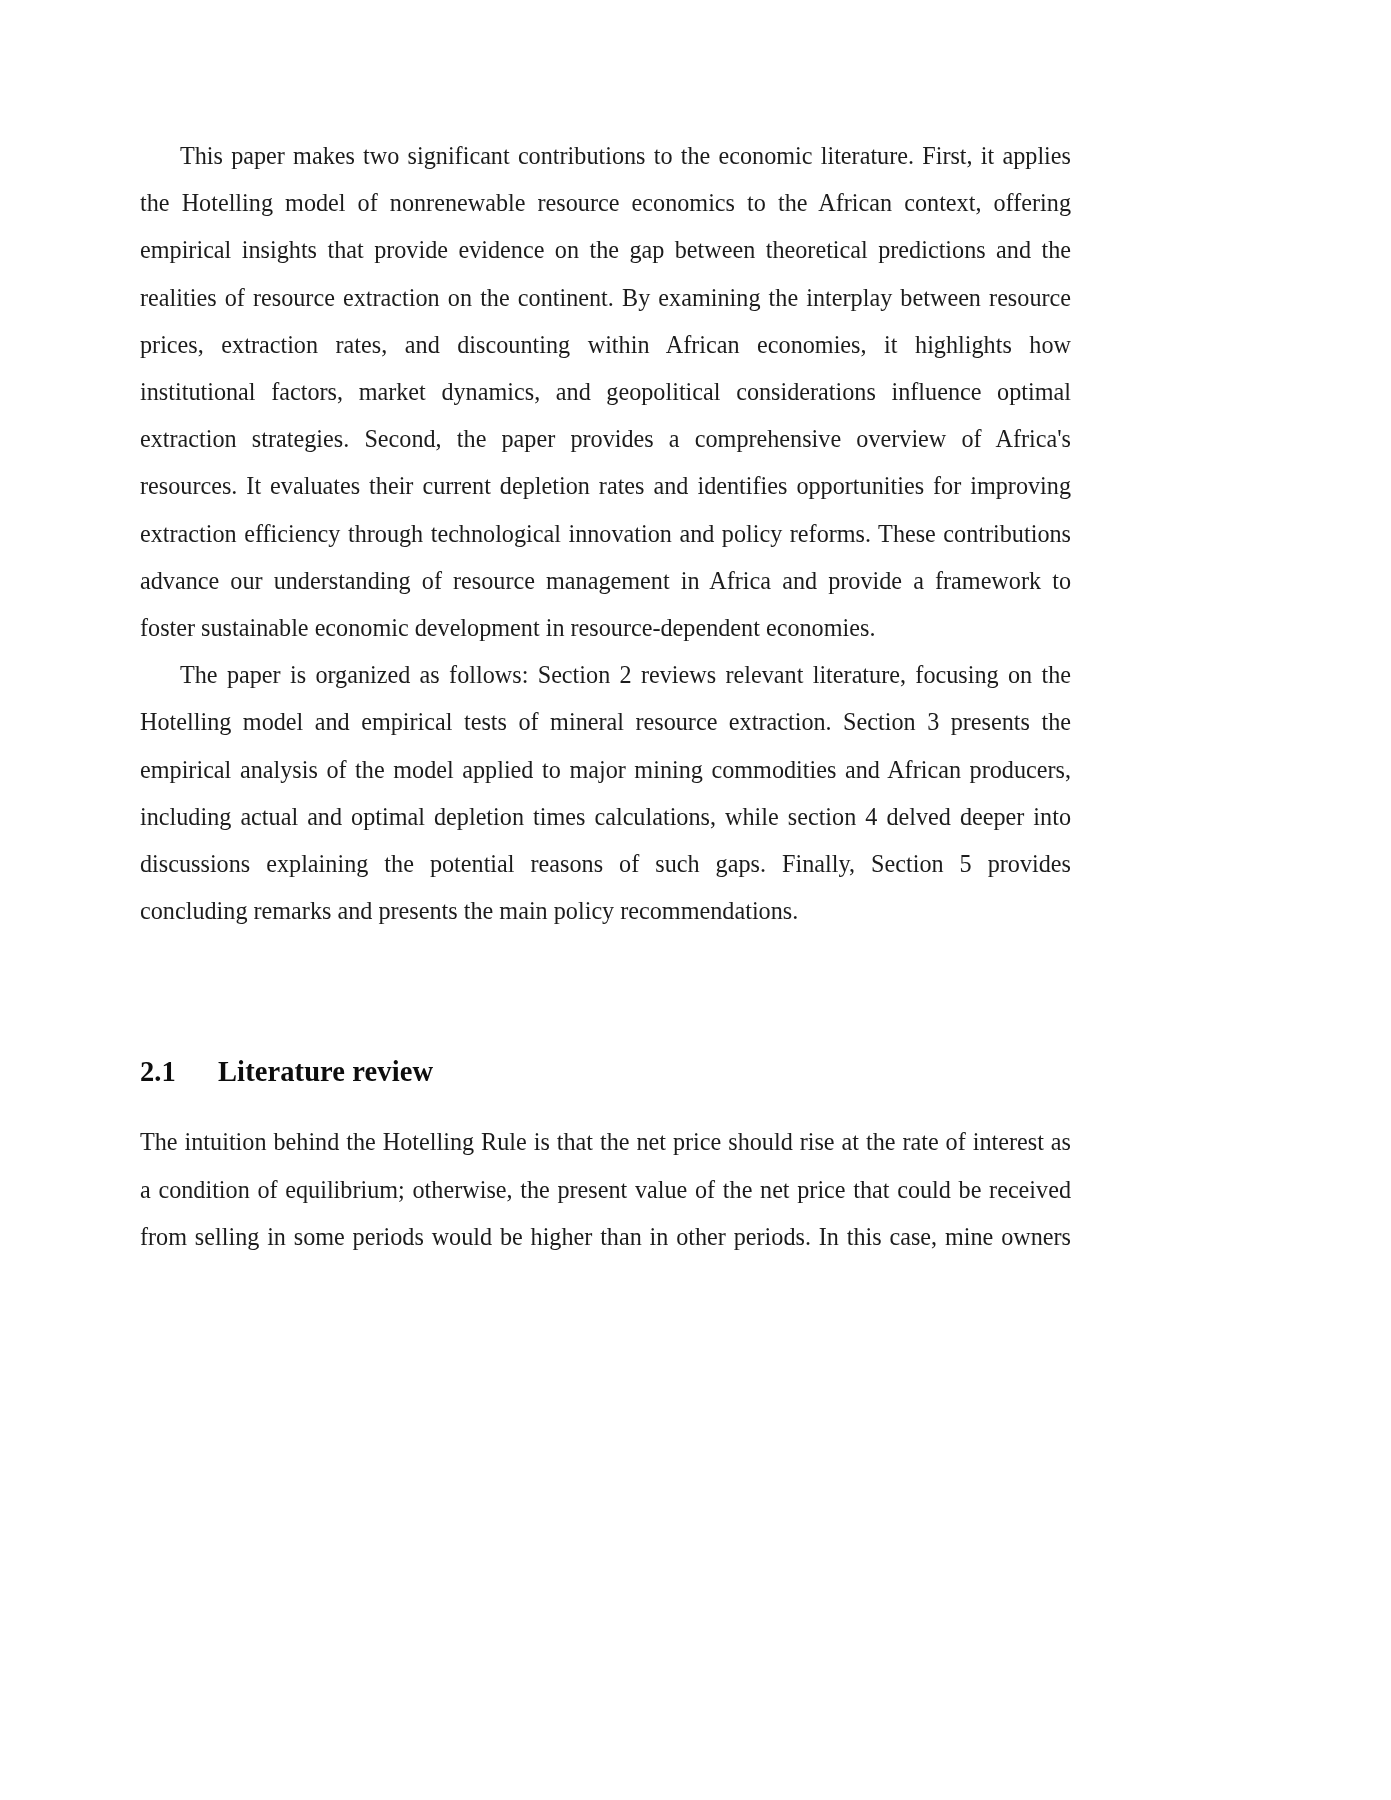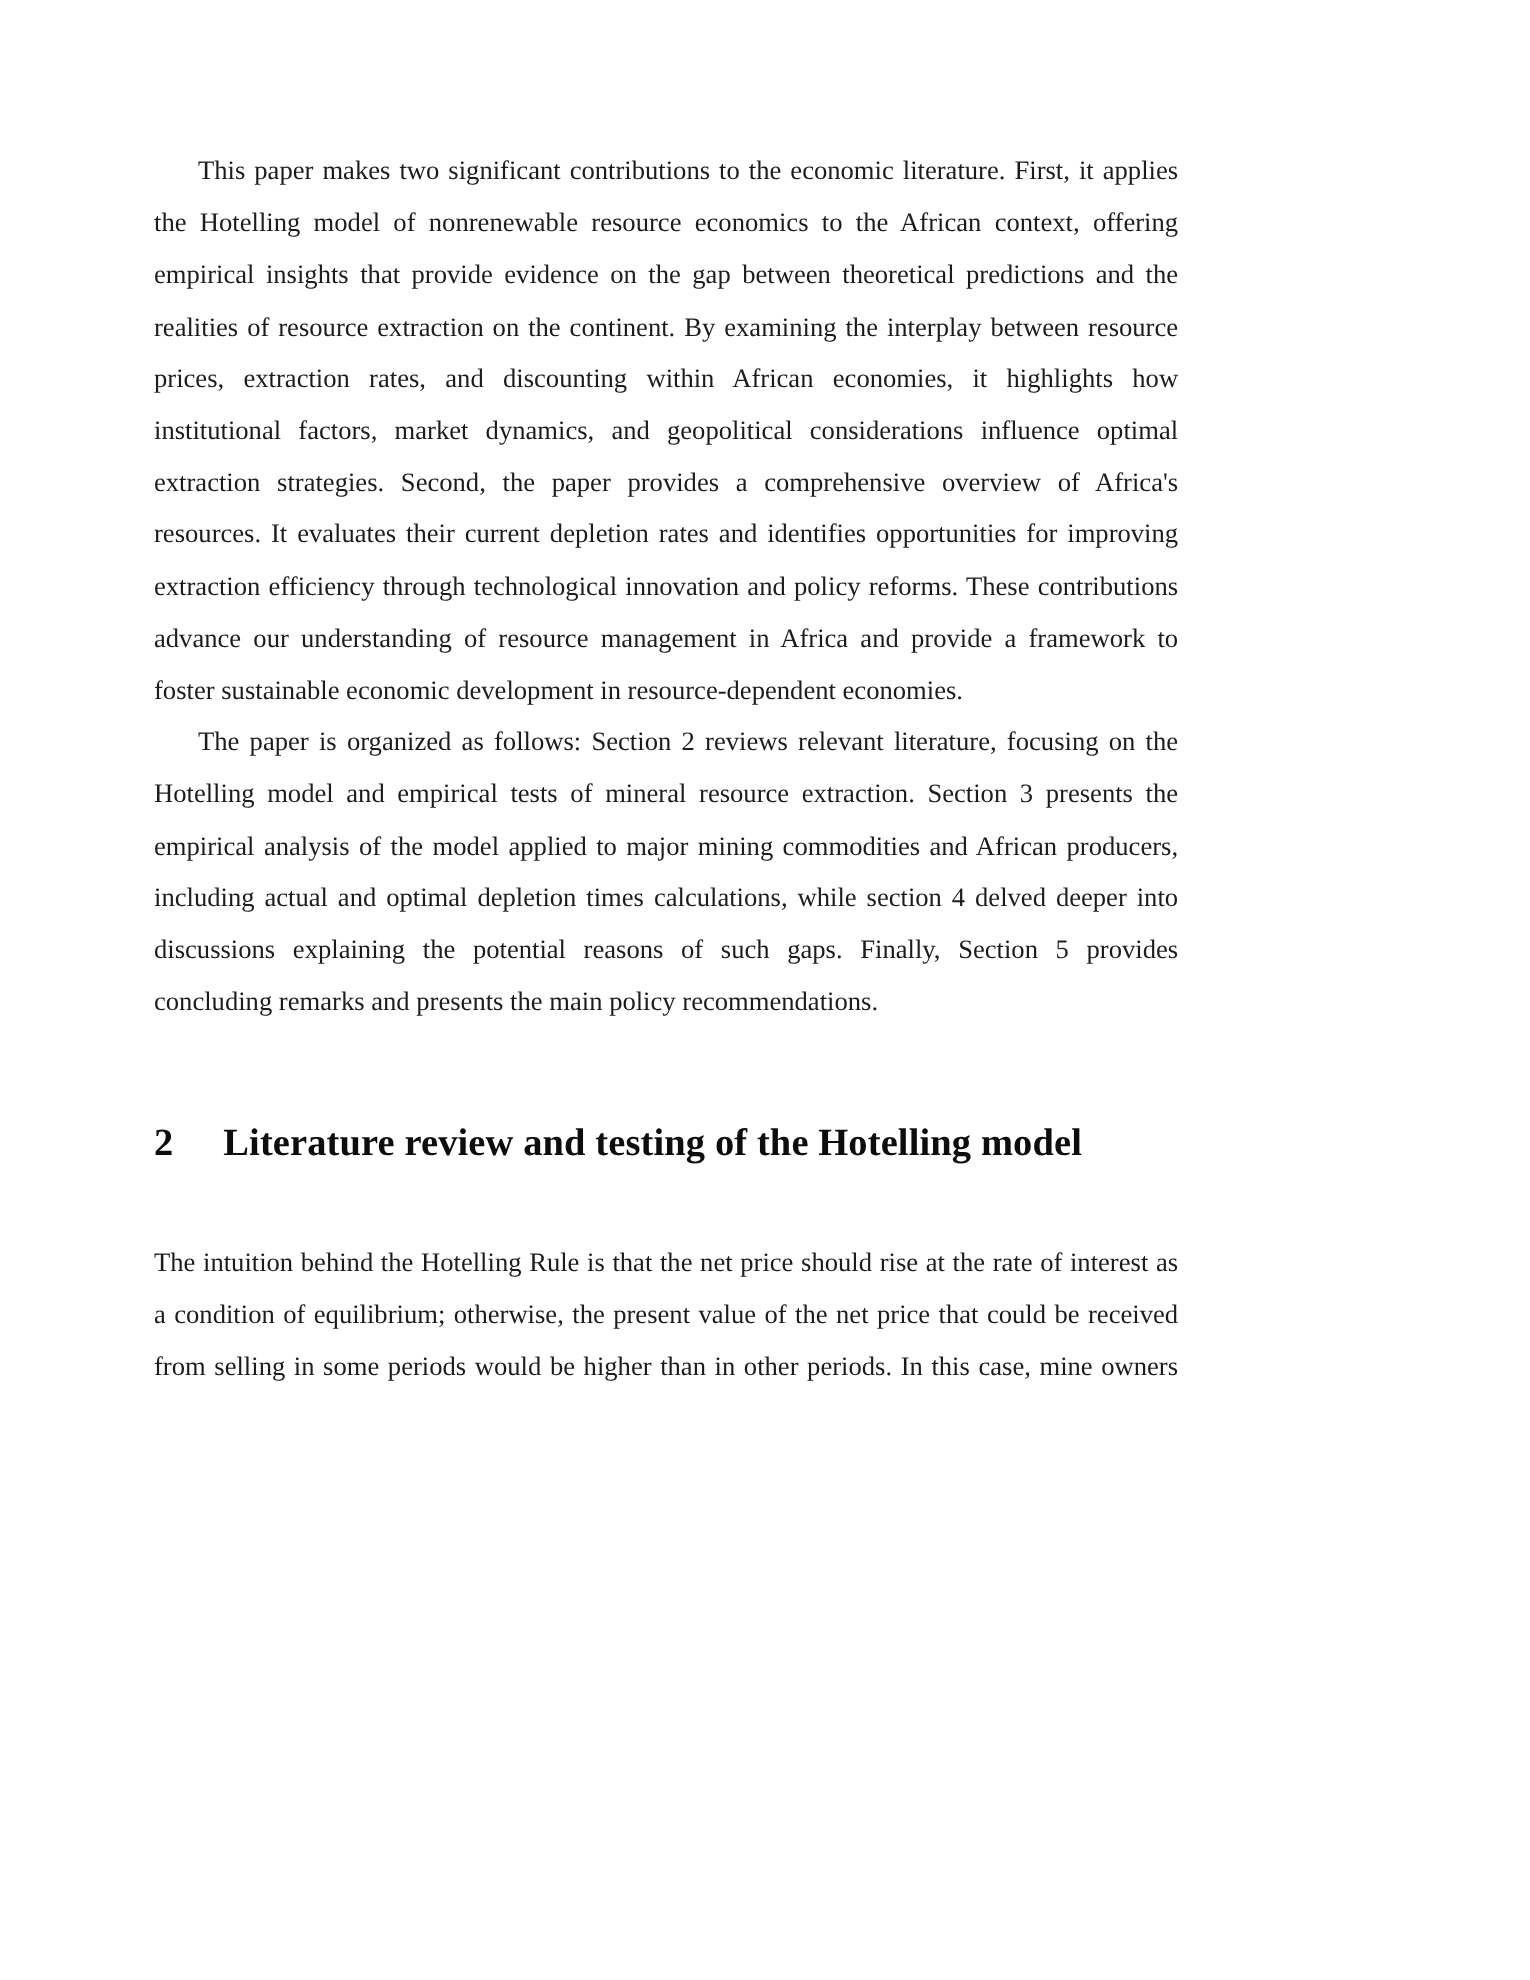--- a/index.html
+++ b/index.html
@@ -82,26 +82,26 @@
 <div class="page">
 
   <div class="content">
 
     <p class="body indent">This paper makes two significant contributions to the economic literature. First, it applies the Hotelling model of nonrenewable resource economics to the African context, offering empirical insights that provide evidence on the gap between theoretical predictions and the realities of resource extraction on the continent. By examining the interplay between resource prices, extraction rates, and discounting within African economies, it highlights how institutional factors, market dynamics, and geopolitical considerations influence optimal extraction strategies. Second, the paper provides a comprehensive overview of Africa's resources. It evaluates their current depletion rates and identifies opportunities for improving extraction efficiency through technological innovation and policy reforms. These contributions advance our understanding of resource management in Africa and provide a framework to foster sustainable economic development in resource-dependent economies.</p>
 
     <p class="body indent">The paper is organized as follows: Section 2 reviews relevant literature, focusing on the Hotelling model and empirical tests of mineral resource extraction. Section 3 presents the empirical analysis of the model applied to major mining commodities and African producers, including actual and optimal depletion times calculations, while section 4 delved deeper into discussions explaining the potential reasons of such gaps. Finally, Section 5 provides concluding remarks and presents the main policy recommendations.</p>
 
     <div class="gap-after-para2"></div>
 
-    <h1 class="section">
-      <span class="num">2</span><span>Literature review and testing of the Hotelling model</span>
-    </h1>
 
     <div class="gap-after-section"></div>
 
+    <h2 class="subsection">
+      <span class="num">2.1</span><span>Literature review</span>
+    </h2>
 
     <div class="gap-after-subsection"></div>
 
     <p class="body noindent">The intuition behind the Hotelling Rule is that the net price should rise at the rate of interest as a condition of equilibrium; otherwise, the present value of the net price that could be received from selling in some periods would be higher than in other periods. In this case, mine owners would not be indifferent about when to extract and sell their resources. This seminal work by Hotelling provided a response to the conservation movement's claims that unregulated private markets would lead to the overexploitation of nonrenewable resource</p>
 
   </div>
 
   <div class="page-number">3</div>
 
 </div>

